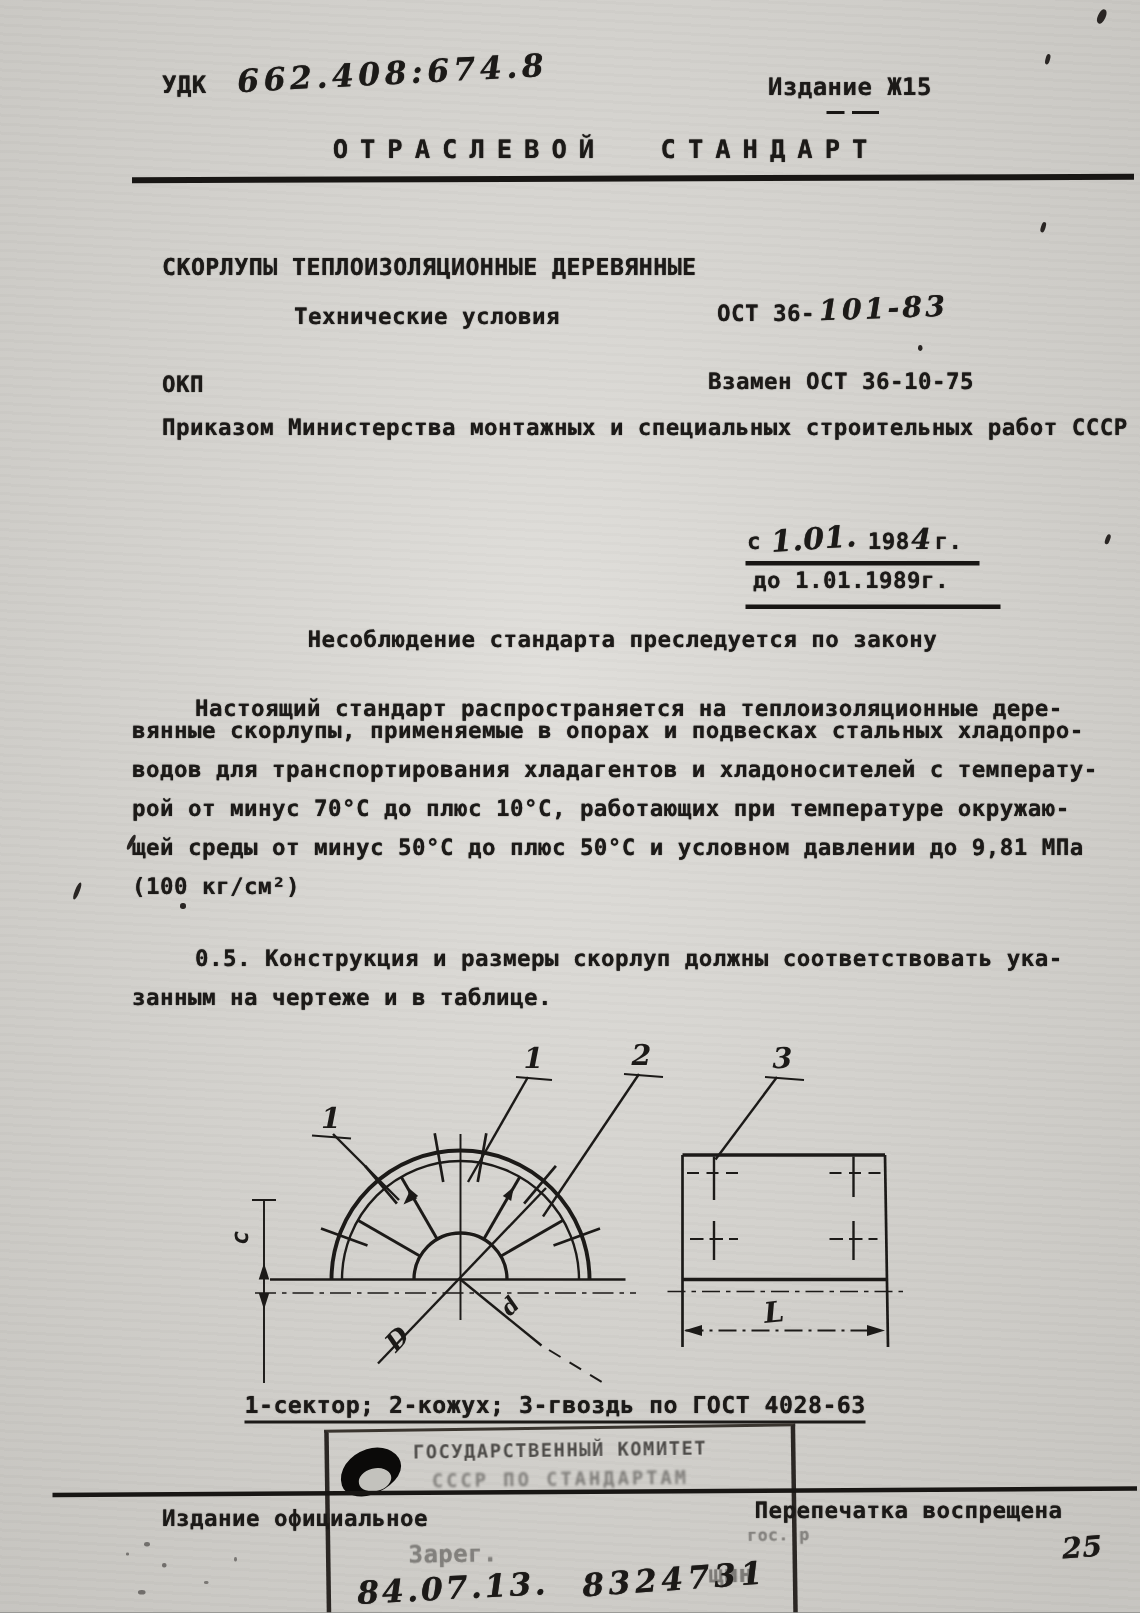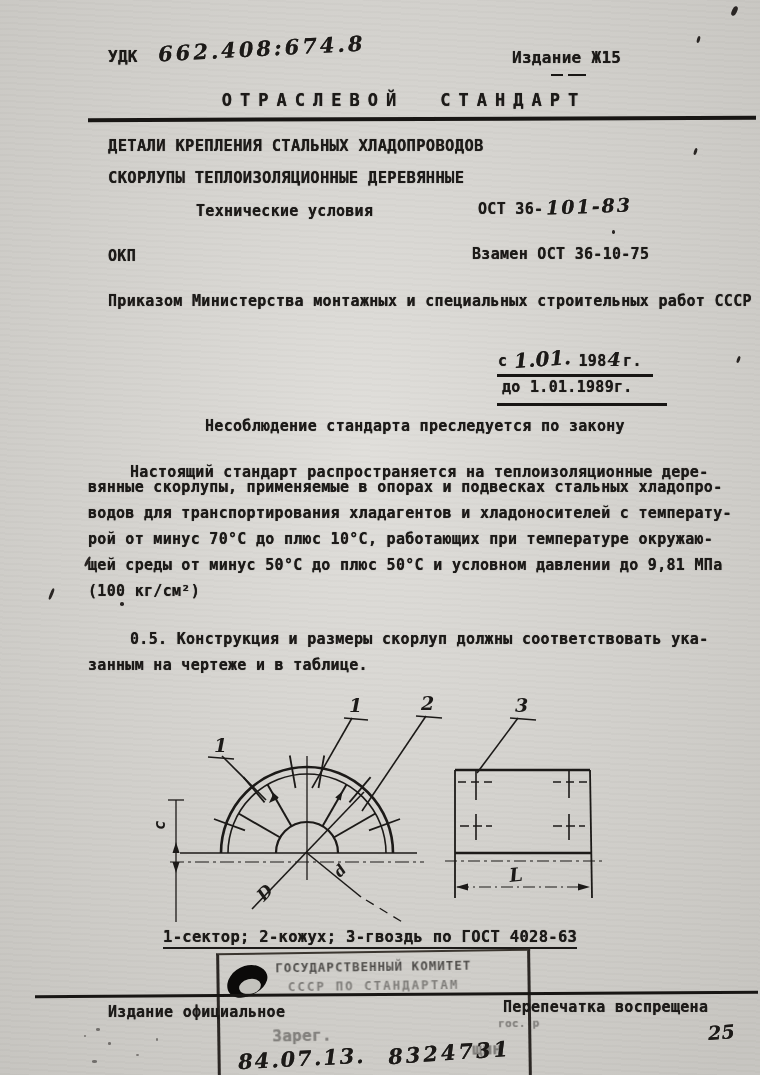--- a/index.html
+++ b/index.html
@@ -38,29 +38,28 @@
 
   <div class="t" style="left:108px;top:47px;font-size:16px;">УДК</div>
   <div class="t hand" style="left:158px;top:36px;font-size:21px;letter-spacing:3px;transform:rotate(-3deg);">662.408:674.8</div>
   <div class="t" style="left:512px;top:48px;font-size:16px;">Издание Ж15</div>
   <div class="rule" style="left:551px;top:74px;width:12px;height:2px;"></div>
   <div class="rule" style="left:568px;top:74px;width:18px;height:2px;"></div>
 
   <div class="t" style="left:0;top:90px;width:760px;text-align:center;padding-left:24px;font-size:17px;letter-spacing:8px;word-spacing:18px;">ОТРАСЛЕВОЙ СТАНДАРТ</div>
   <div class="rule" style="left:88px;top:117px;width:668px;height:4px;transform:rotate(-.2deg);"></div>
 
-  <div class="t" style="left:108px;top:137px;font-size:15.5px;">ДЕТАЛИ КРЕПЛЕНИЯ СТАЛЬНЫХ ХЛАДОПРОВОДОВ</div>
   <div class="t" style="left:108px;top:169px;font-size:15.5px;">СКОРЛУПЫ ТЕПЛОИЗОЛЯЦИОННЫЕ ДЕРЕВЯННЫЕ</div>
   <div class="t" style="left:196px;top:202px;">Технические условия</div>
   <div class="t" style="left:478px;top:200px;">ОСТ 36-</div>
   <div class="t hand" style="left:546px;top:195px;font-size:19px;letter-spacing:2px;transform:rotate(-2deg);">101-83</div>
   <div class="t" style="left:108px;top:247px;">ОКП</div>
   <div class="t" style="left:472px;top:245px;">Взамен ОСТ 36-10-75</div>
 
-  <div class="t" style="left:108px;top:292px;">Приказом Министерства монтажных и специальных строительных работ СССР</div>
+  <div class="t" style="left:108px;top:276px;">Приказом Министерства монтажных и специальных строительных работ СССР</div>
 
   <div style="position:absolute;left:498px;top:347px;display:flex;gap:7px;align-items:baseline;">
     <span class="t" style="position:static;">с</span>
     <span class="t hand" style="position:static;font-size:20px;transform:rotate(-4deg);">1.01.</span>
     <span class="t" style="position:static;">198</span>
     <span class="t hand" style="position:static;font-size:19px;margin-left:-6px;">4</span>
     <span class="t" style="position:static;margin-left:-5px;">г.</span>
   </div>
   <div class="rule" style="left:497px;top:374px;width:156px;height:2.5px;"></div>
   <div class="t" style="left:502px;top:378px;">до 1.01.1989г.</div>

